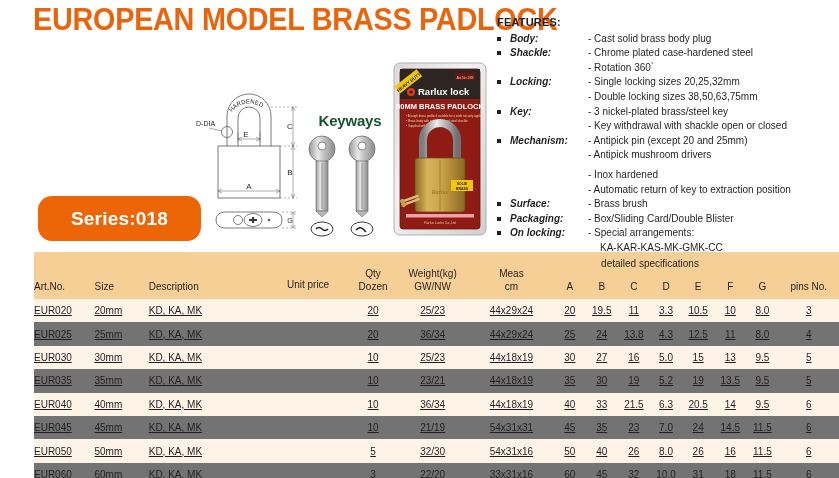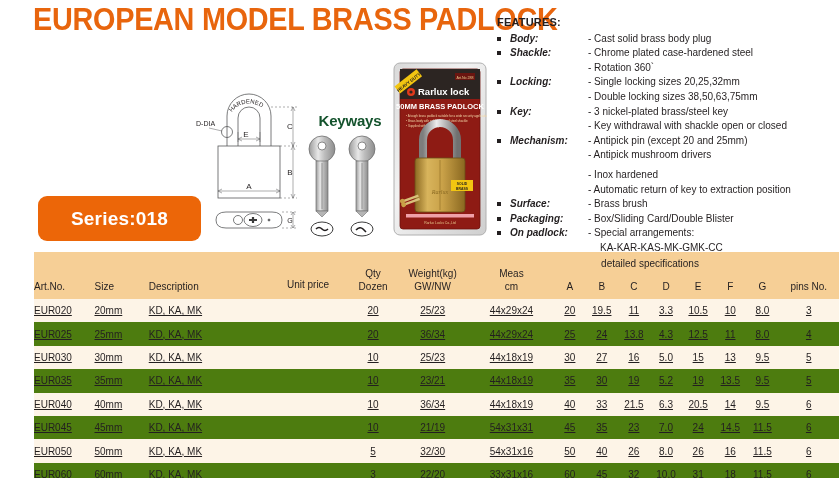--- a/index.html
+++ b/index.html
@@ -79,21 +79,21 @@
   }
 
   
   #series-badge {
     position: absolute;
     left: 38px;
     top: 196px;
     width: 163px;
     height: 45px;
     background: #ec6608;
-    border-radius: 9px;
+    border-radius: 14px;
     color: #ffffff;
     font-size: 19px;
     font-weight: bold;
     display: flex;
     align-items: center;
     justify-content: center;
     letter-spacing: 0.2px;
   }
 
   
@@ -158,21 +158,21 @@
   #spec-table thead th .hdr-top {
     display: block;
     font-size: 10px;
     padding-bottom: 2px;
   }
   #spec-table tbody tr {
     height: 18px;
     text-decoration: underline;
   }
   #spec-table tbody tr.odd { background: #fdf4e7; }
-  #spec-table tbody tr.even { background: #4d7c0f; }
+  #spec-table tbody tr.even { background: #737373; }
   #spec-table tbody td {
     height: 23.4px;
     vertical-align: middle;
     color: #231f20;
   }
   .c-art   { width: 62px;  text-align: left;   padding-left: 14px; }
   .c-size  { width: 56px;  text-align: left; }
   .c-desc  { width: 122px; text-align: left; }
   .c-unit  { width: 86px;  text-align: center; }
   .c-qty   { width: 48px;  text-align: center; }
@@ -274,21 +274,21 @@
         <div class="feat-bullet">
           <i></i>
         </div>
         <div class="feat-label">Packaging:</div>
         <div class="feat-value">- Box/Sliding Card/Double Blister</div>
       </div>
       <div class="feat-row">
         <div class="feat-bullet">
           <i></i>
         </div>
-        <div class="feat-label">On padlock:</div>
+        <div class="feat-label">On locking:</div>
         <div class="feat-value">- Special arrangements:</div>
       </div>
       <div class="feat-row">
         <div class="feat-bullet"></div>
         <div class="feat-label"></div>
         <div class="feat-value sub">KA-KAR-KAS-MK-GMK-CC</div>
       </div>
       <div class="feat-row">
         <div class="feat-bullet"></div>
         <div class="feat-label"></div>

